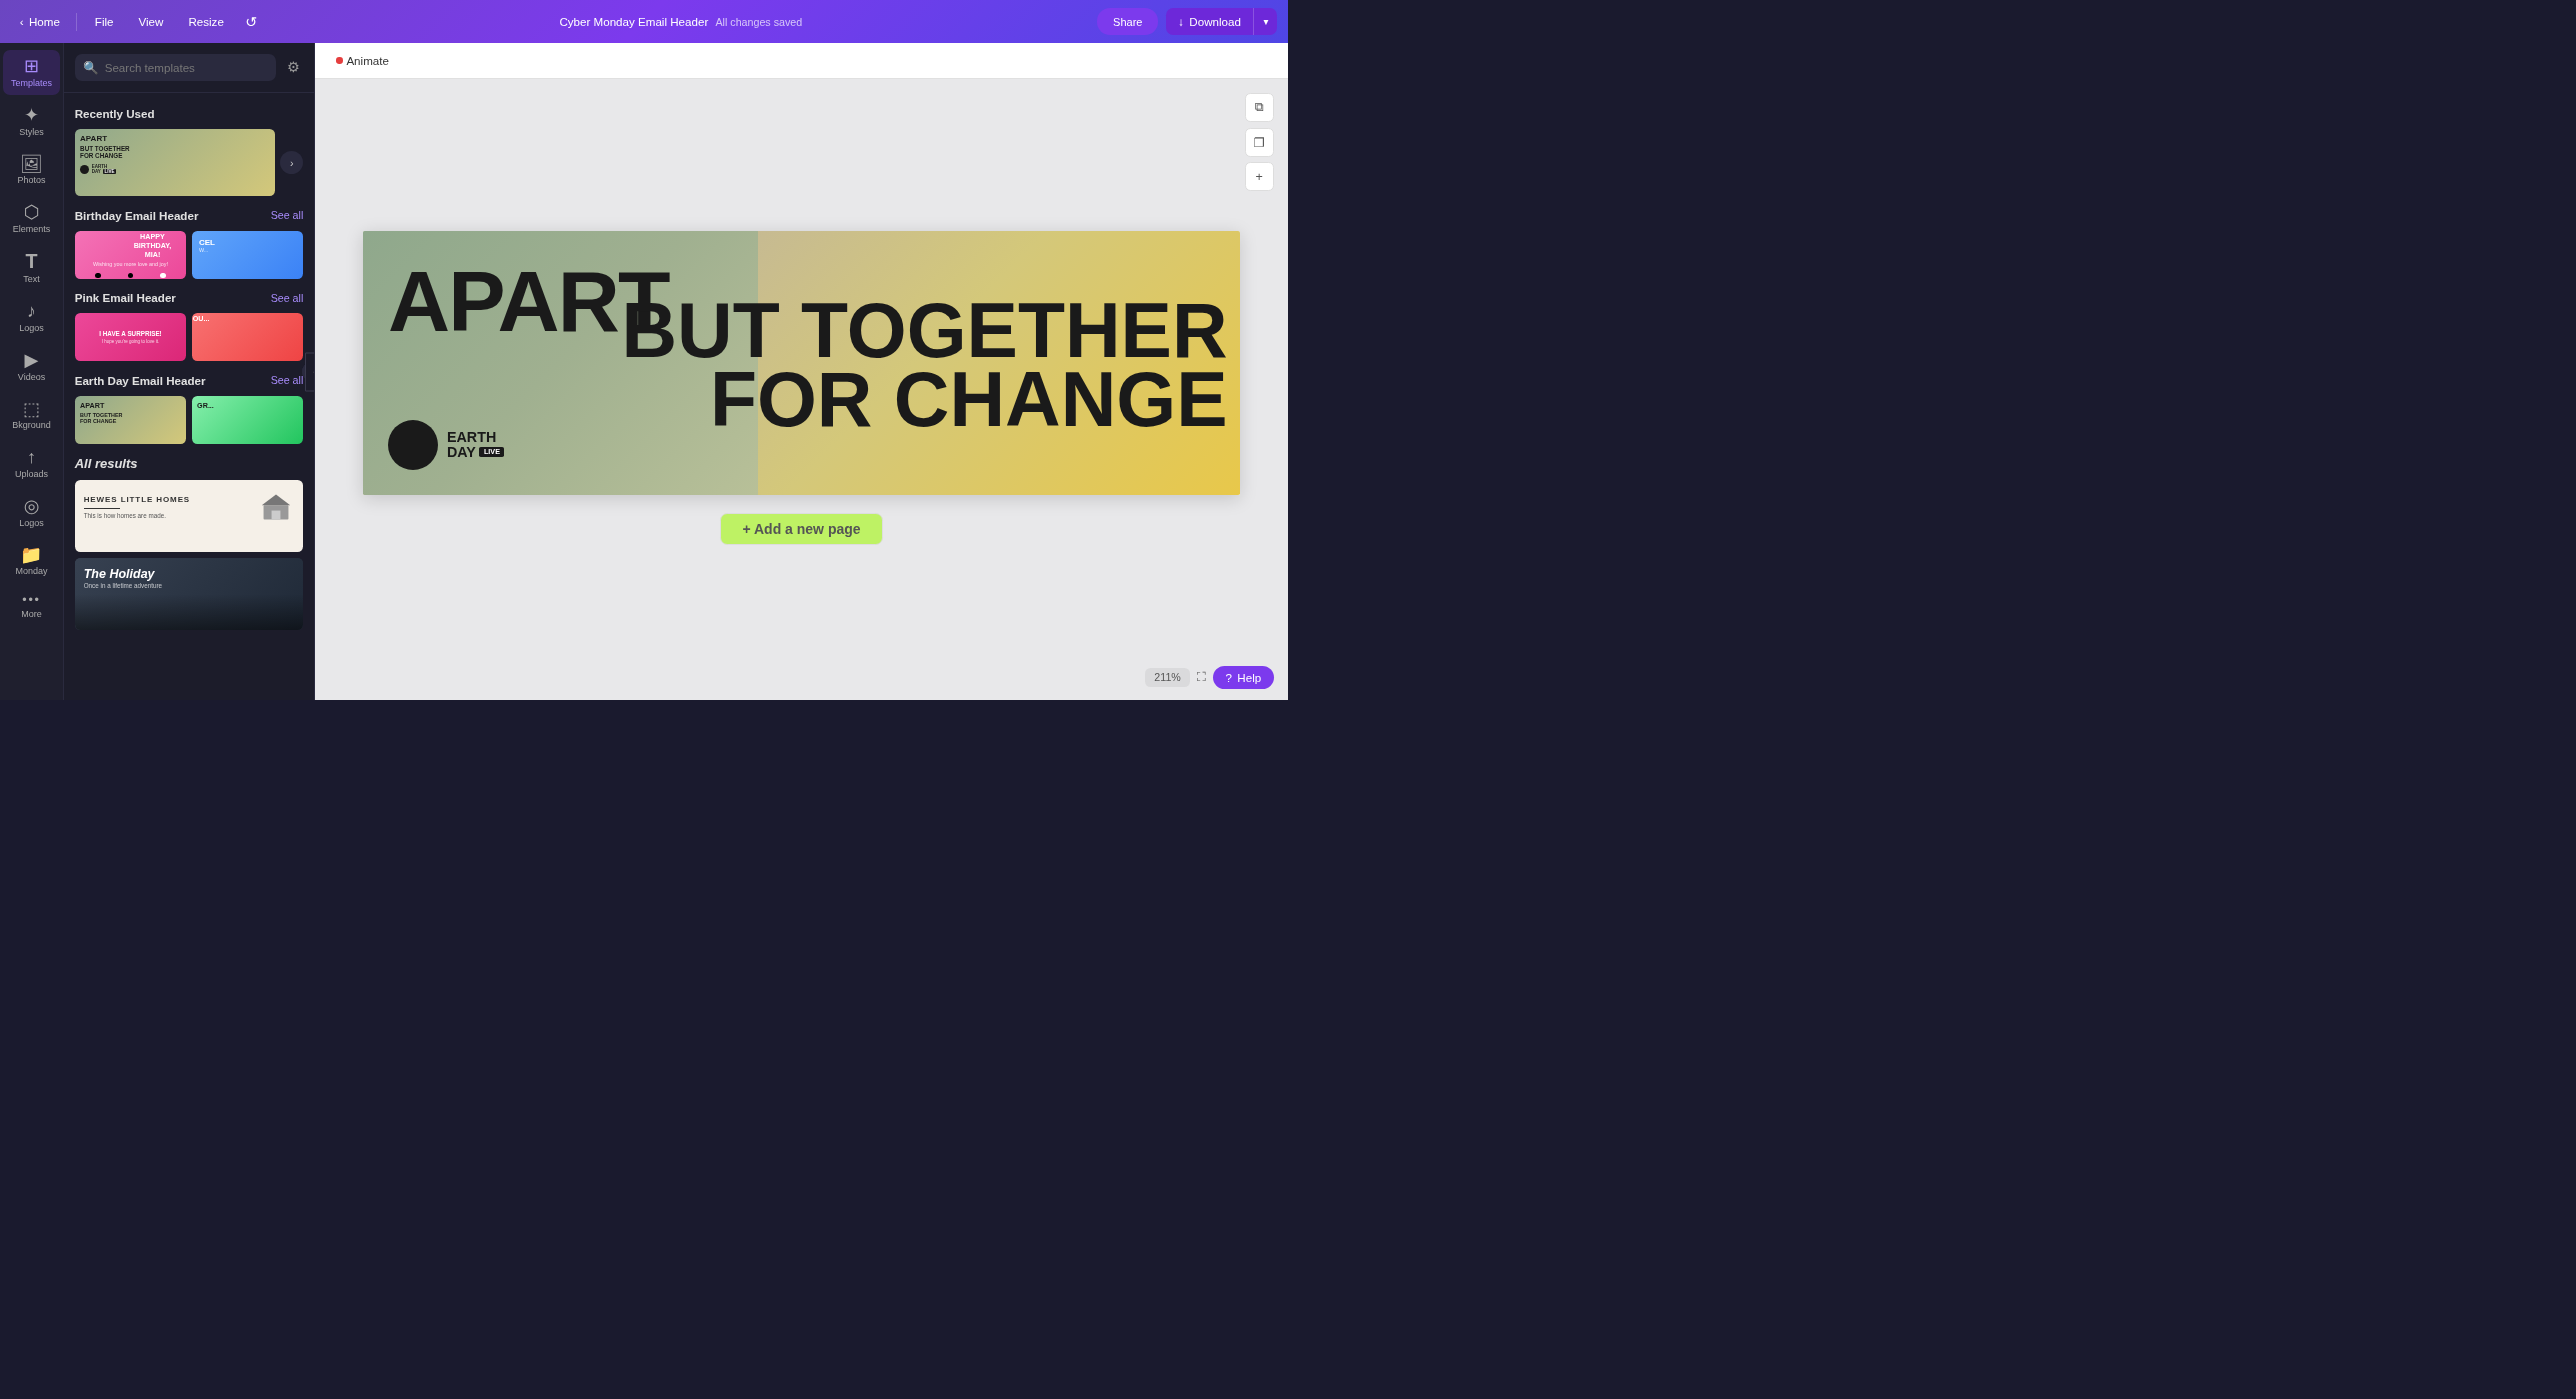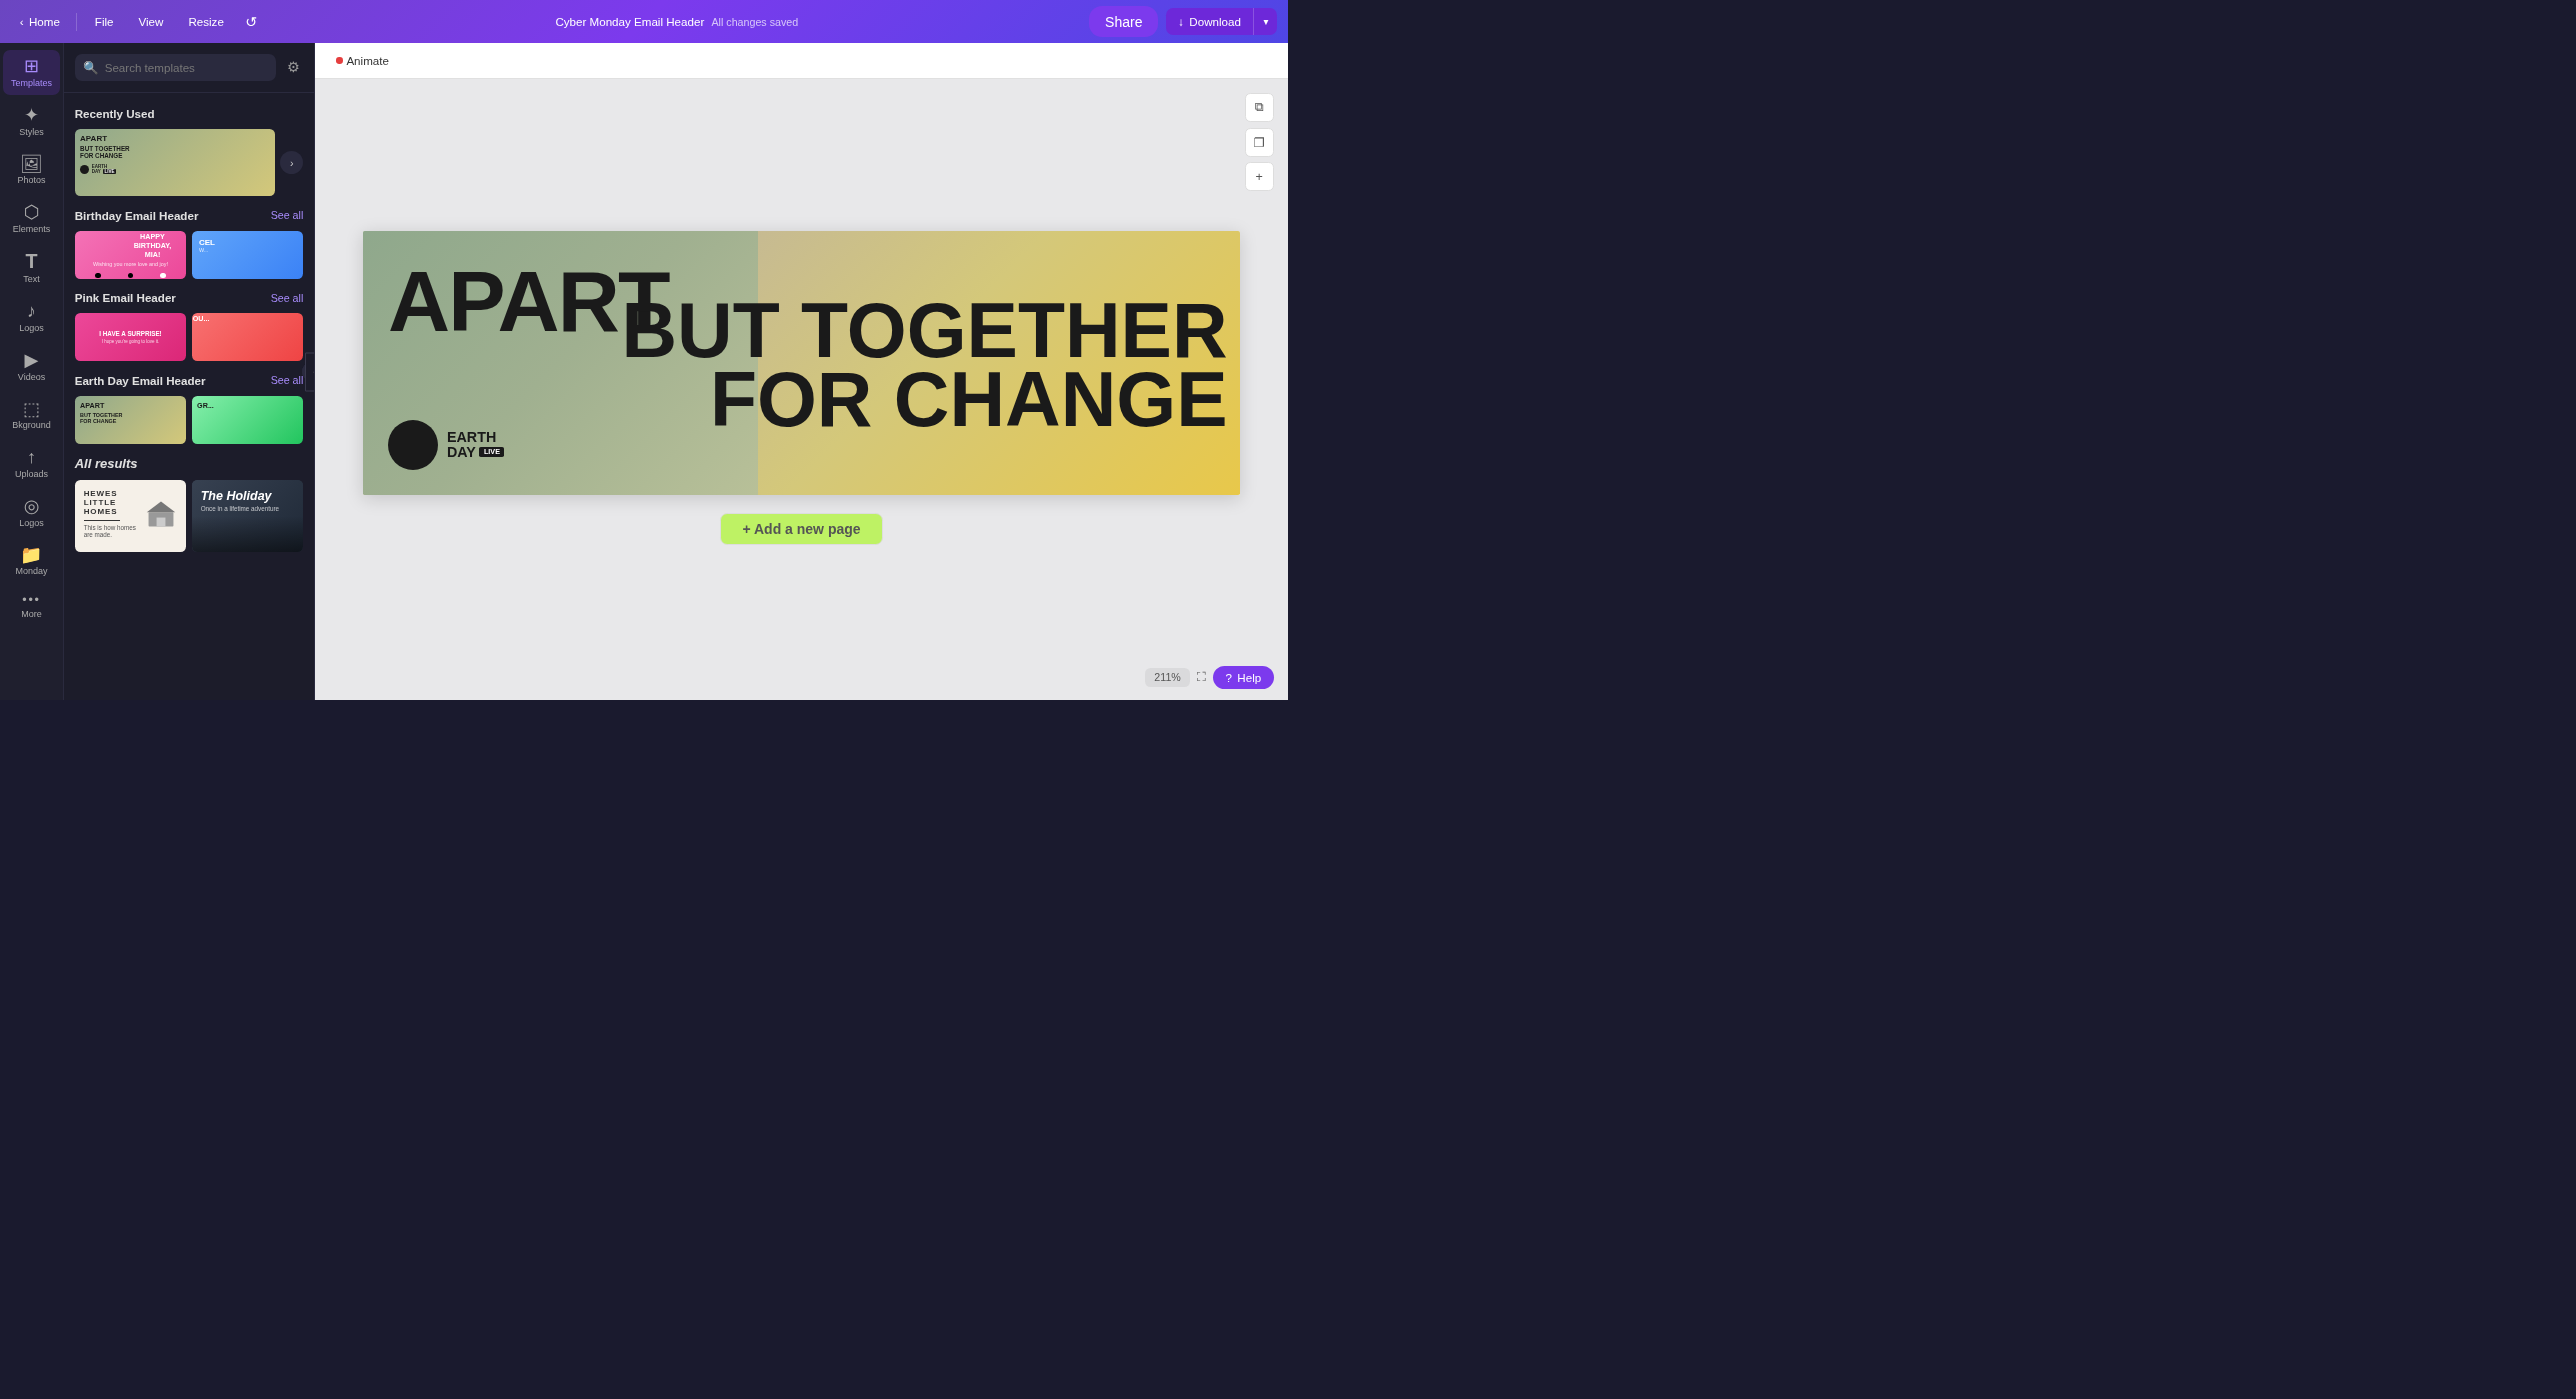--- a/index.html
+++ b/index.html
@@ -32,21 +32,21 @@
       color: white; font-size: 11.6px; padding: 5.4px 9px;
       border-radius: 5.4px; cursor: pointer; border: none; background: transparent;
     }
     .topbar-separator { width: 0.9px; height: 18px; background: rgba(255,255,255,0.2); margin: 0 3.6px; }
     .topbar-center { flex: 1; display: flex; align-items: center; justify-content: center; gap: 7.2px; }
     .topbar-title { color: white; font-size: 11.6px; }
     .topbar-saved { color: rgba(255,255,255,0.7); font-size: 10.7px; }
     .topbar-right { display: flex; align-items: center; gap: 7.2px; }
     .undo-btn { background: transparent; border: none; color: white; font-size: 14.3px; cursor: pointer; padding: 3.6px 7.2px; border-radius: 3.6px; }
     .share-btn {
-      background: #7c3aed; border: none; color: white; font-size: 14px;
+      background: #7c3aed; border: none; color: white; font-size: 11px;
       padding: 7.2px 16px; border-radius: 13px; cursor: pointer; font-weight: 500;
     }
     .download-btn-group { display: flex; align-items: stretch; }
     .download-btn-main {
       background: #6d28d9; border: none; color: white; font-size: 11.6px;
       padding: 7.2px 12.5px; border-radius: 7.2px 0 0 7.2px; cursor: pointer;
       font-weight: 500; display: flex; align-items: center; gap: 5.4px;
     }
     .download-btn-arrow {
       background: #6d28d9; border: none; border-left: 0.9px solid rgba(255,255,255,0.2);
@@ -125,21 +125,21 @@
     .template-half { flex: 1; border-radius: 5.4px; overflow: hidden; cursor: pointer; background: #2a2a3e; height: 48px; position: relative; }
     .template-half-arrow {
       position: absolute; right: -7.2px; top: 50%; transform: translateY(-50%);
       background: #2a2a3e; border: none; color: #ccc; border-radius: 50%;
       width: 19.7px; height: 19.7px; cursor: pointer; display: flex; align-items: center;
       justify-content: center; font-size: 9px; z-index: 5;
     }
 
     
     .all-results-title { color: #e0e0e0; font-size: 13px; font-weight: 600; margin-bottom: 9px; margin-top: 7.2px; font-style: italic; }
-    .results-grid { display: flex; flex-direction: row; gap: 5.4px; }
+    .results-grid { display: flex; flex-direction: column; gap: 5.4px; }
     .result-card { width: 100%; border-radius: 5.4px; overflow: hidden; cursor: pointer; background: #2a2a3e; }
 
     
     .canvas-area {
       flex: 1; background: #e8e8ea; display: flex; flex-direction: column;
       overflow: hidden; position: relative;
     }
     .animate-bar {
       height: 36px; background: white; display: flex; align-items: center;
       padding: 0 14.3px; border-bottom: 0.9px solid #e0e0e0; flex-shrink: 0;

